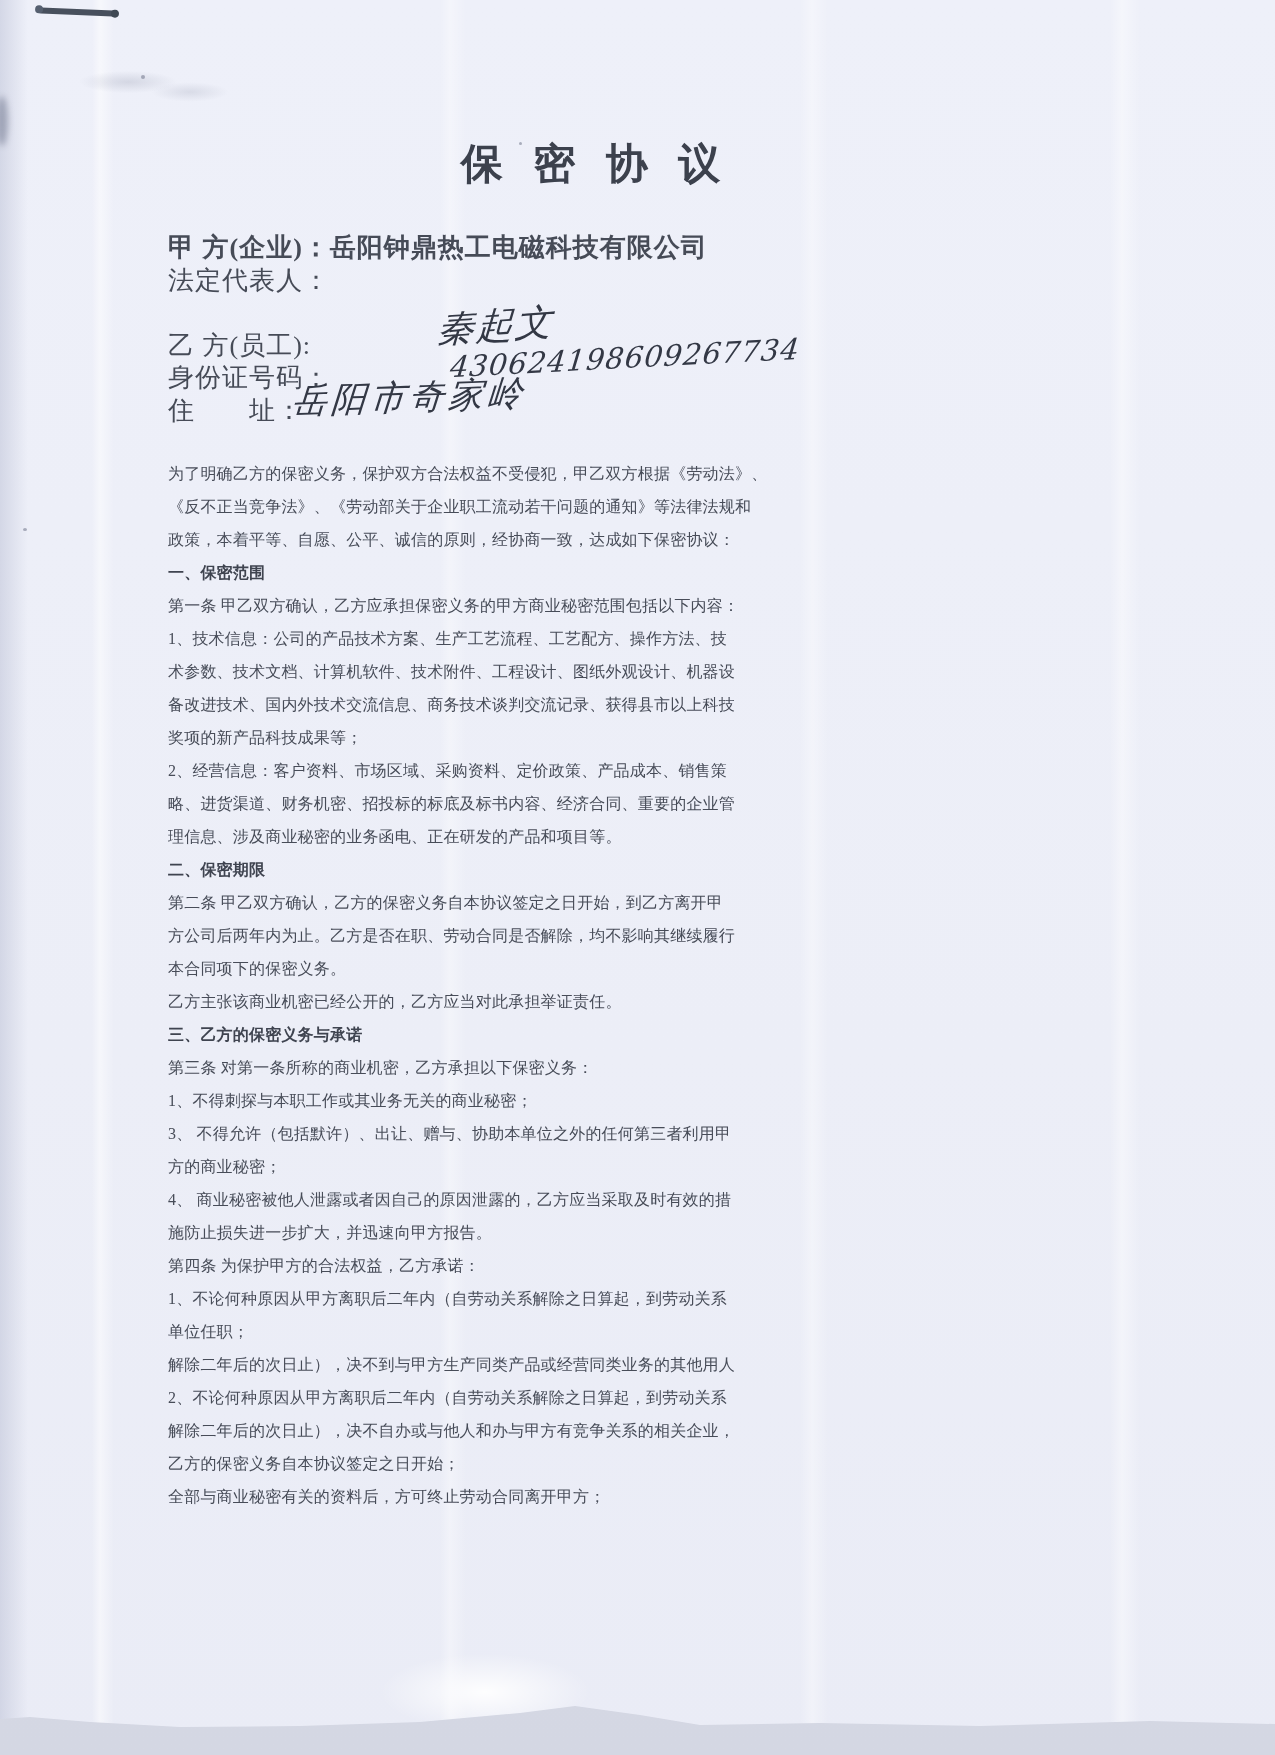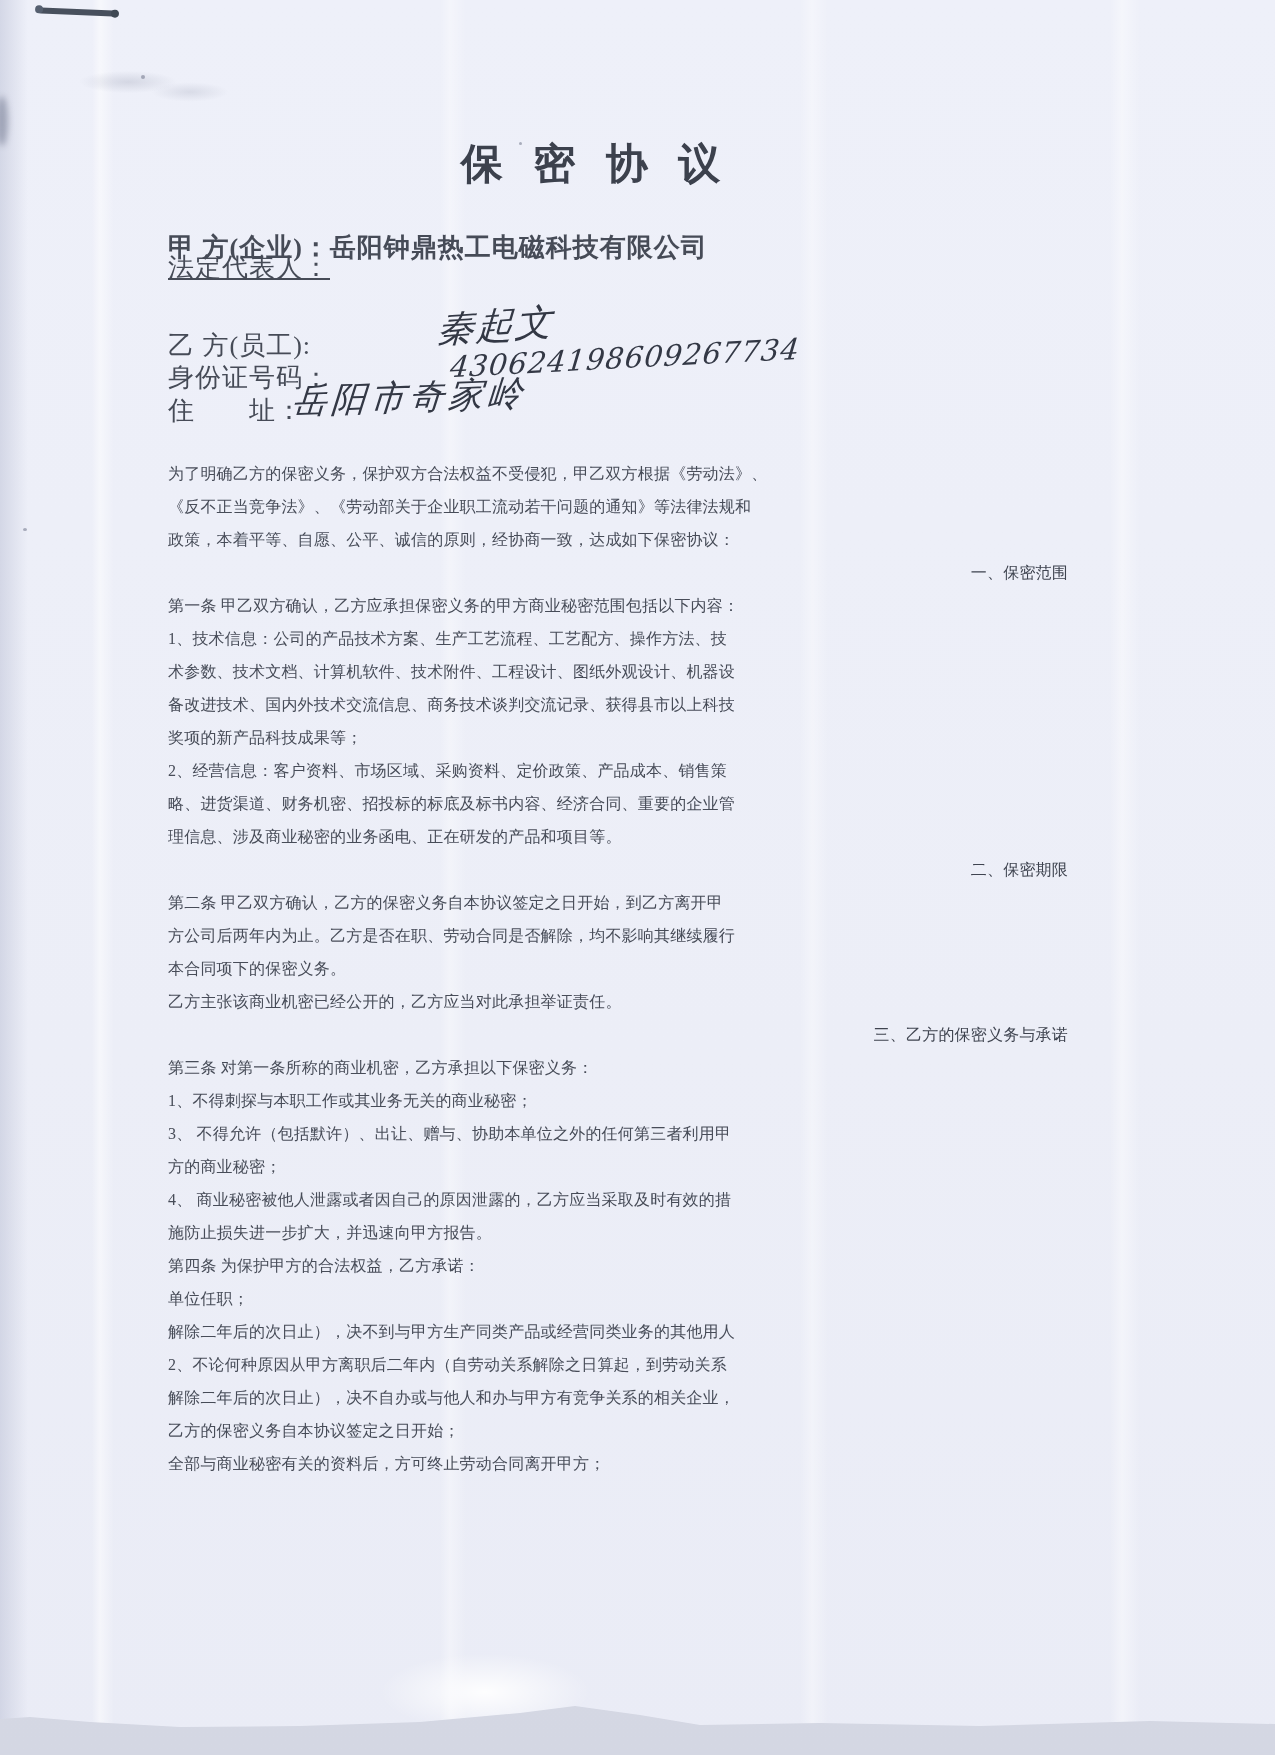--- a/index.html
+++ b/index.html
@@ -38,37 +38,37 @@
   .speck.s1{left:141px;top:75px;width:4px;height:4px;}
   .speck.s2{left:519px;top:142px;width:3px;height:3px;}
   .speck.s3{left:23px;top:528px;width:4px;height:3px;}
   .title{
     position:absolute;left:0;top:136px;width:1259px;box-sizing:border-box;padding-right:68px;
     margin:0;text-align:center;font-size:42px;font-weight:600;letter-spacing:10px;
     color:#3c414d;
   }
   .line{position:absolute;left:168px;font-size:26px;color:#464b57;white-space:nowrap;letter-spacing:1px;}
   .l-party-a{top:230px;font-weight:bold;}
-  .l-legal{top:250px;text-decoration:underline;}
+  .l-legal{top:263px;}
   .l-party-b{top:328px;}
   .l-id{top:360px;}
   .l-addr{top:393px;}
   .hand{
     position:absolute;font-style:italic;color:#333845;white-space:nowrap;
     font-family:"DejaVu Serif","Liberation Serif",serif;
   }
   .hand.h-name{left:437px;top:301px;font-size:37px;letter-spacing:2px;transform:rotate(-4deg) skewX(-7deg);}
   .hand.h-id{left:450px;top:341px;font-size:29px;letter-spacing:1px;transform:rotate(-3deg) skewX(-9deg);}
   .hand.h-addr{left:292px;top:374px;font-size:35px;letter-spacing:4px;transform:rotate(-2deg) skewX(-6deg);}
   .body-text{position:absolute;left:168px;top:457px;width:900px;}
   .bline{
     height:33px;line-height:33px;font-size:16px;color:#474c58;
     white-space:nowrap;letter-spacing:0.2px;
   }
-  .bline.bold{font-weight:400;color:#3f4450;text-align:right;}
+  .bline.bold{font-weight:700;color:#3f4450;}
 </style>
 </head>
 <body>
 
 <div class="paper">
   <div class="staple"></div>
   <div class="blot"></div>
   <div class="speck s1"></div>
   <div class="speck s2"></div>
   <div class="speck s3"></div>
@@ -109,20 +109,21 @@
       <div class="bline">本合同项下的保密义务。</div>
       <div class="bline">乙方主张该商业机密已经公开的，乙方应当对此承担举证责任。</div>
       <div class="bline bold">三、乙方的保密义务与承诺</div>
       <div class="bline">第三条 对第一条所称的商业机密，乙方承担以下保密义务：</div>
       <div class="bline">1、不得刺探与本职工作或其业务无关的商业秘密；</div>
       <div class="bline">3、 不得允许（包括默许）、出让、赠与、协助本单位之外的任何第三者利用甲</div>
       <div class="bline">方的商业秘密；</div>
       <div class="bline">4、 商业秘密被他人泄露或者因自己的原因泄露的，乙方应当采取及时有效的措</div>
       <div class="bline">施防止损失进一步扩大，并迅速向甲方报告。</div>
       <div class="bline">第四条 为保护甲方的合法权益，乙方承诺：</div>
+      <div class="bline">1、不论何种原因从甲方离职后二年内（自劳动关系解除之日算起，到劳动关系</div>
       <div class="bline">单位任职；</div>
       <div class="bline">解除二年后的次日止），决不到与甲方生产同类产品或经营同类业务的其他用人</div>
       <div class="bline">2、不论何种原因从甲方离职后二年内（自劳动关系解除之日算起，到劳动关系</div>
       <div class="bline">解除二年后的次日止），决不自办或与他人和办与甲方有竞争关系的相关企业，</div>
       <div class="bline">乙方的保密义务自本协议签定之日开始；</div>
       <div class="bline">全部与商业秘密有关的资料后，方可终止劳动合同离开甲方；</div>
     </div>
 </div>
 
 </body></html>

